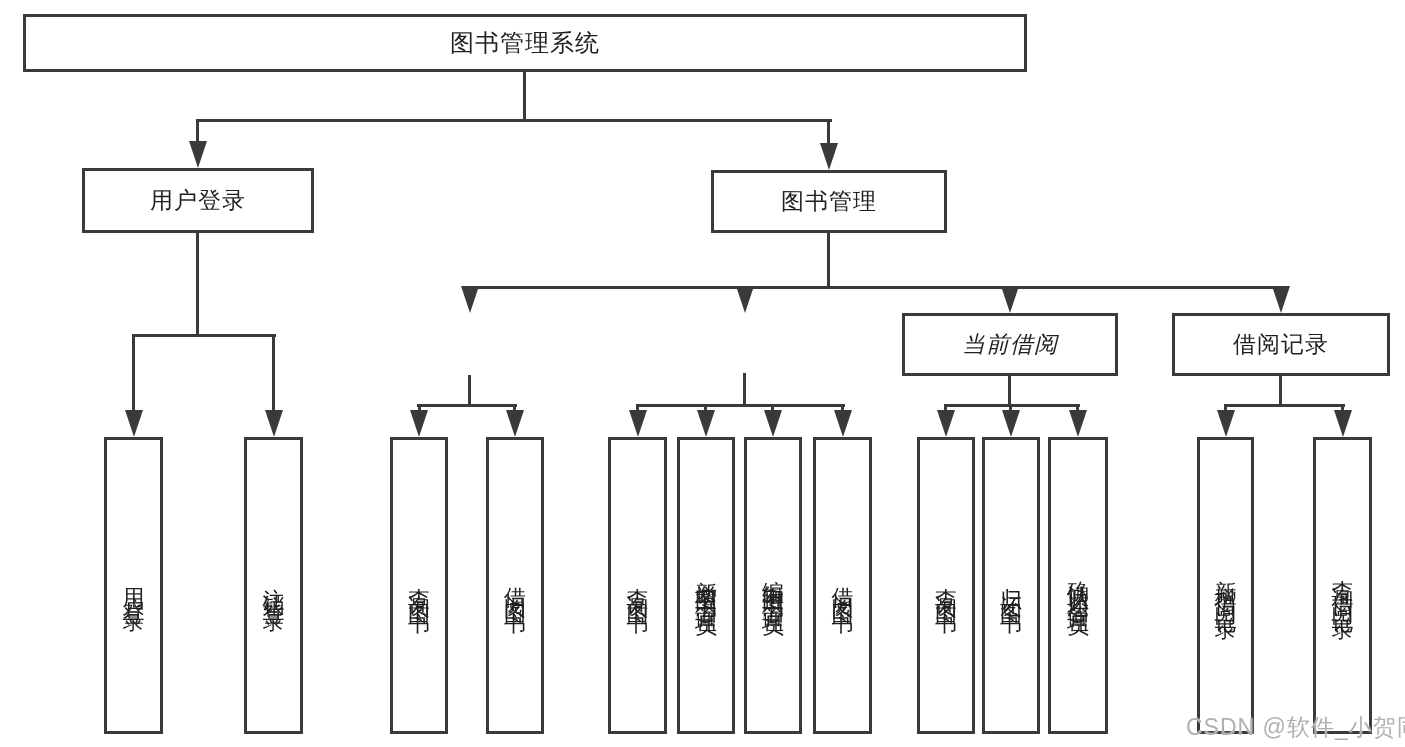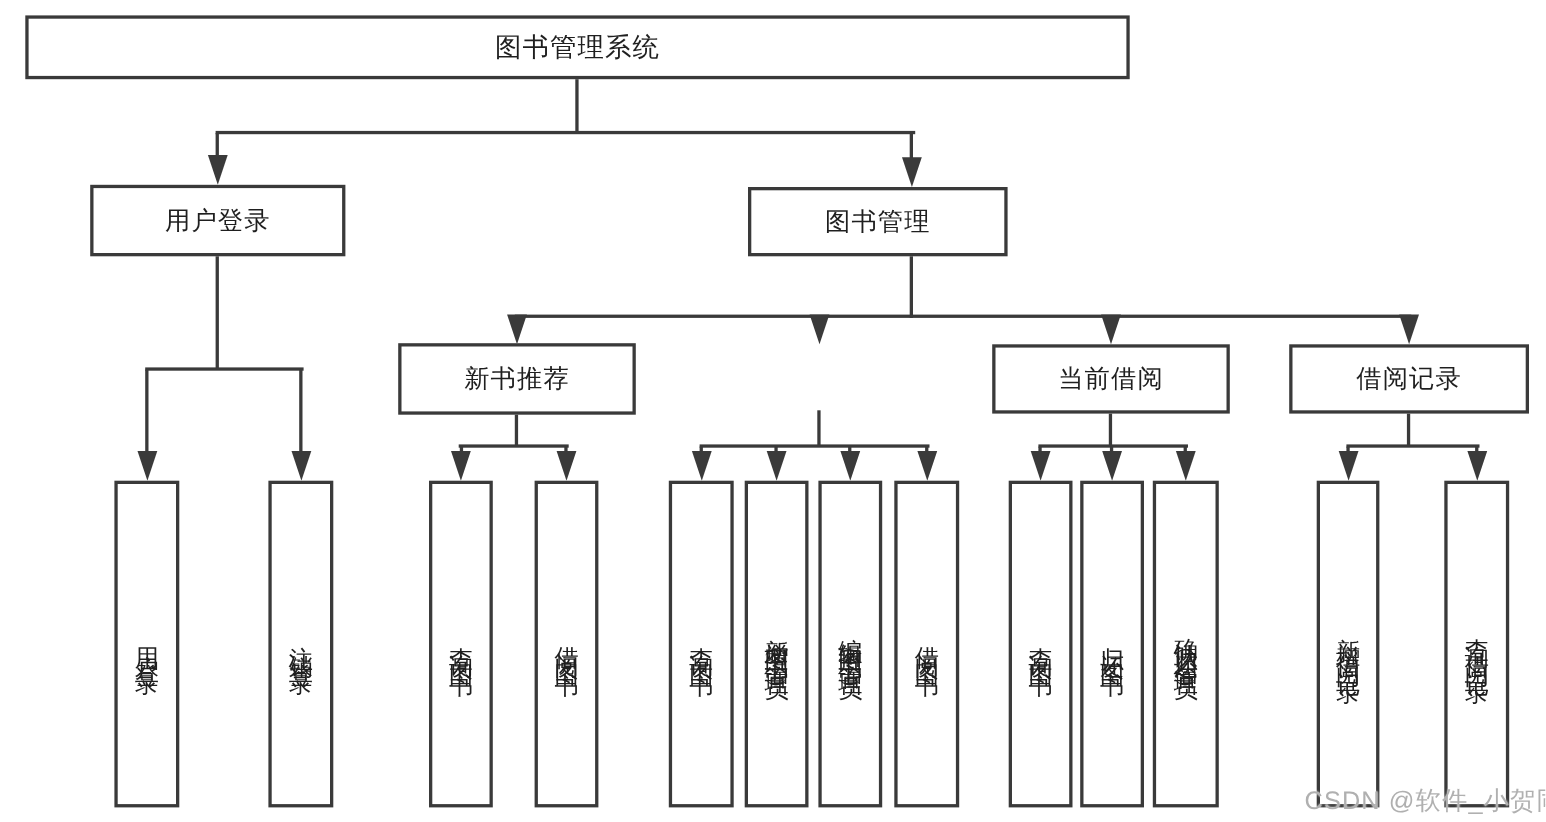--- a/index.html
+++ b/index.html
@@ -97,28 +97,25 @@
   <div class="arrow" style="left:1217px;top:410px;"></div>
   <div class="arrow" style="left:1334px;top:410px;"></div>
 
   <div class="hbox" style="left:23px;top:14px;width:1004px;height:58px;font-size:24px;">
     <span>图书管理系统</span>
   </div>
 
   <div class="hbox" style="left:82px;top:168px;width:232px;height:65px;">
     <span>用户登录</span>
   </div>
-  <div class="hbox" style="left:680px;top:170px;width:236px;height:63px;font-family:Liberation Serif, serif;">
+  <div class="hbox" style="left:711px;top:170px;width:236px;height:63px;font-family:Liberation Serif, serif;">
     <span>图书管理</span>
   </div>
 
-  <div class="hbox" style="left:362px;top:312px;width:216px;height:65px;">
-    <span>新书推荐</span>
-  </div>
-  <div class="hbox" style="left:902px;top:313px;width:216px;height:63px;">
+  <div class="hbox" style="left:902px;top:313px;width:216px;height:63px;font-style:italic;">
     <span>当前借阅</span>
   </div>
   <div class="hbox" style="left:1172px;top:313px;width:218px;height:63px;">
     <span>借阅记录</span>
   </div>
 
   <div class="vbox" style="left:104px;width:59px;">
     <span>用户登录</span>
   </div>
   <div class="vbox" style="left:244px;width:59px;">

